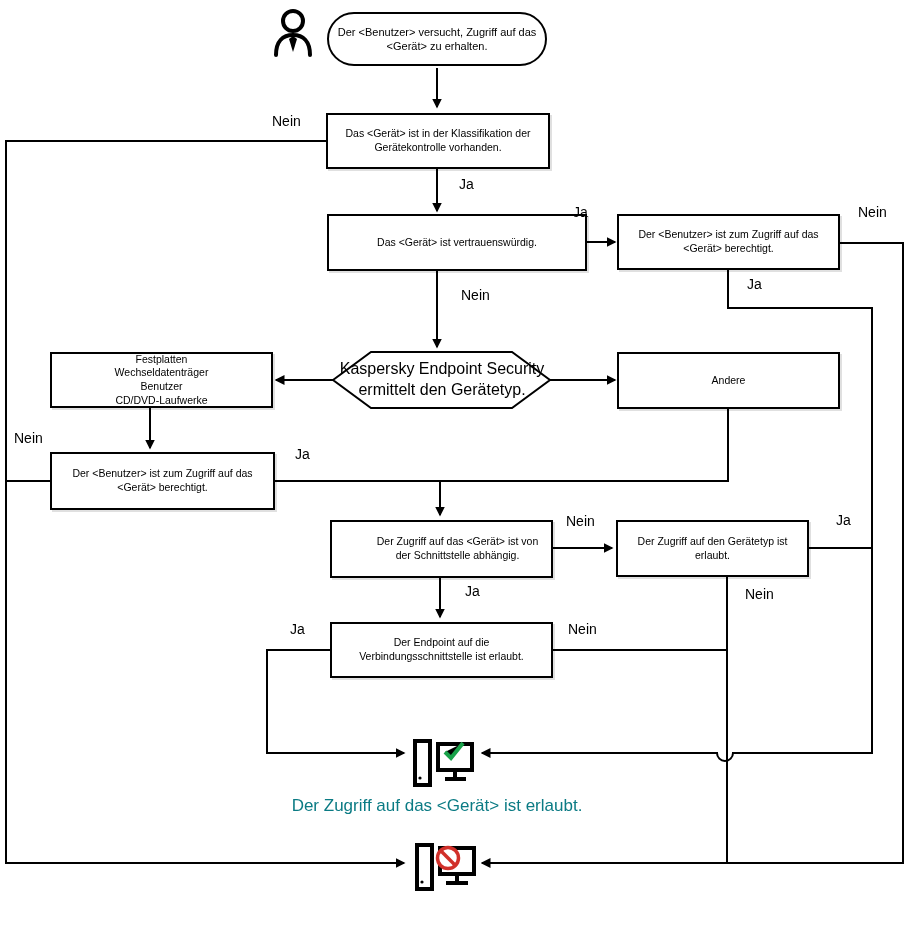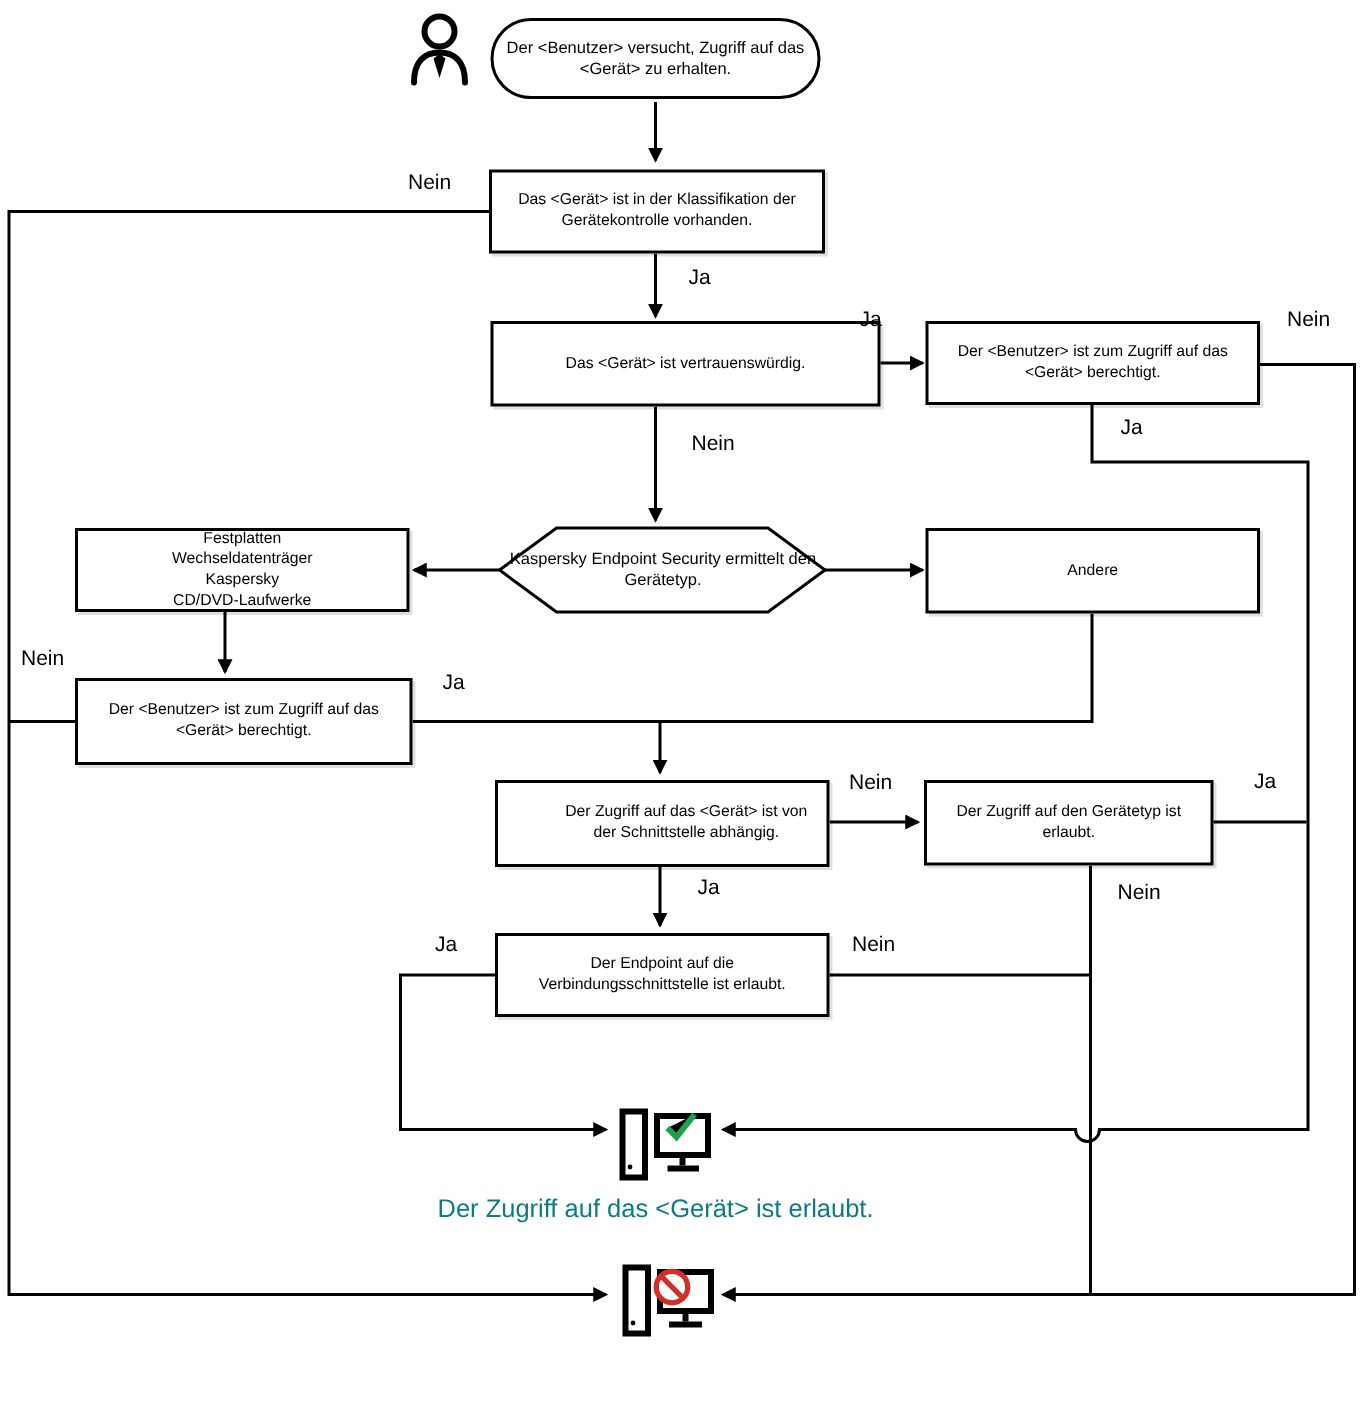--- a/index.html
+++ b/index.html
@@ -5,21 +5,21 @@
   html,body{margin:0;padding:0;background:#fff;}
   .canvas{position:relative;width:907px;height:948px;background:#fff;
           font-family:"Liberation Sans",sans-serif;color:#000;overflow:hidden;}
   .svg-layer{position:absolute;left:0;top:0;}
   .node{position:absolute;background:#fff;border:2px solid #000;box-sizing:border-box;
         display:flex;flex-direction:column;align-items:center;justify-content:center;
         text-align:center;font-size:10.5px;line-height:1.3;padding:2px 6px;
         box-shadow:2px 2px 0 rgba(0,0,0,0.12);}
   .stadium{border-radius:28px;box-shadow:none;font-size:11px;}
   .hex-label{position:absolute;display:flex;align-items:center;justify-content:center;
-             text-align:center;font-size:11px;line-height:1.3;}
+             text-align:center;font-size:16px;line-height:1.3;}
   .lbl{position:absolute;font-size:14px;color:#000;}
   .lines span{display:block;}
   .result{position:absolute;width:420px;text-align:center;font-size:17px;}
   .result.allowed{color:var(--allowed_text,#0b7b84);}
   .result.denied{color:var(--denied_text,#c9534f);}
 </style>
 </head>
 <body>
 
 <div class="canvas">
@@ -100,21 +100,21 @@
     <span>Der &lt;Benutzer&gt; ist zum Zugriff auf das &lt;Gerät&gt; berechtigt.</span>
   </div>
 
   <div class="hex-label" style="left:336px;top:352px;width:212px;height:56px;">
     <span>Kaspersky Endpoint Security ermittelt den Gerätetyp.</span>
   </div>
 
   <div class="node lines" style="left:50px;top:352px;width:223px;height:56px;">
     <span>Festplatten</span>
     <span>Wechseldatenträger</span>
-    <span>Kaspersky</span>
+    <span>Benutzer</span>
     <span>CD/DVD-Laufwerke</span>
   </div>
 
   <div class="node" style="left:617px;top:352px;width:223px;height:57px;text-align:right;">
     <span>Andere</span>
   </div>
 
   <div class="node" style="left:50px;top:452px;width:225px;height:58px;">
     <span>Der &lt;Benutzer&gt; ist zum Zugriff auf das &lt;Gerät&gt; berechtigt.</span>
   </div>

